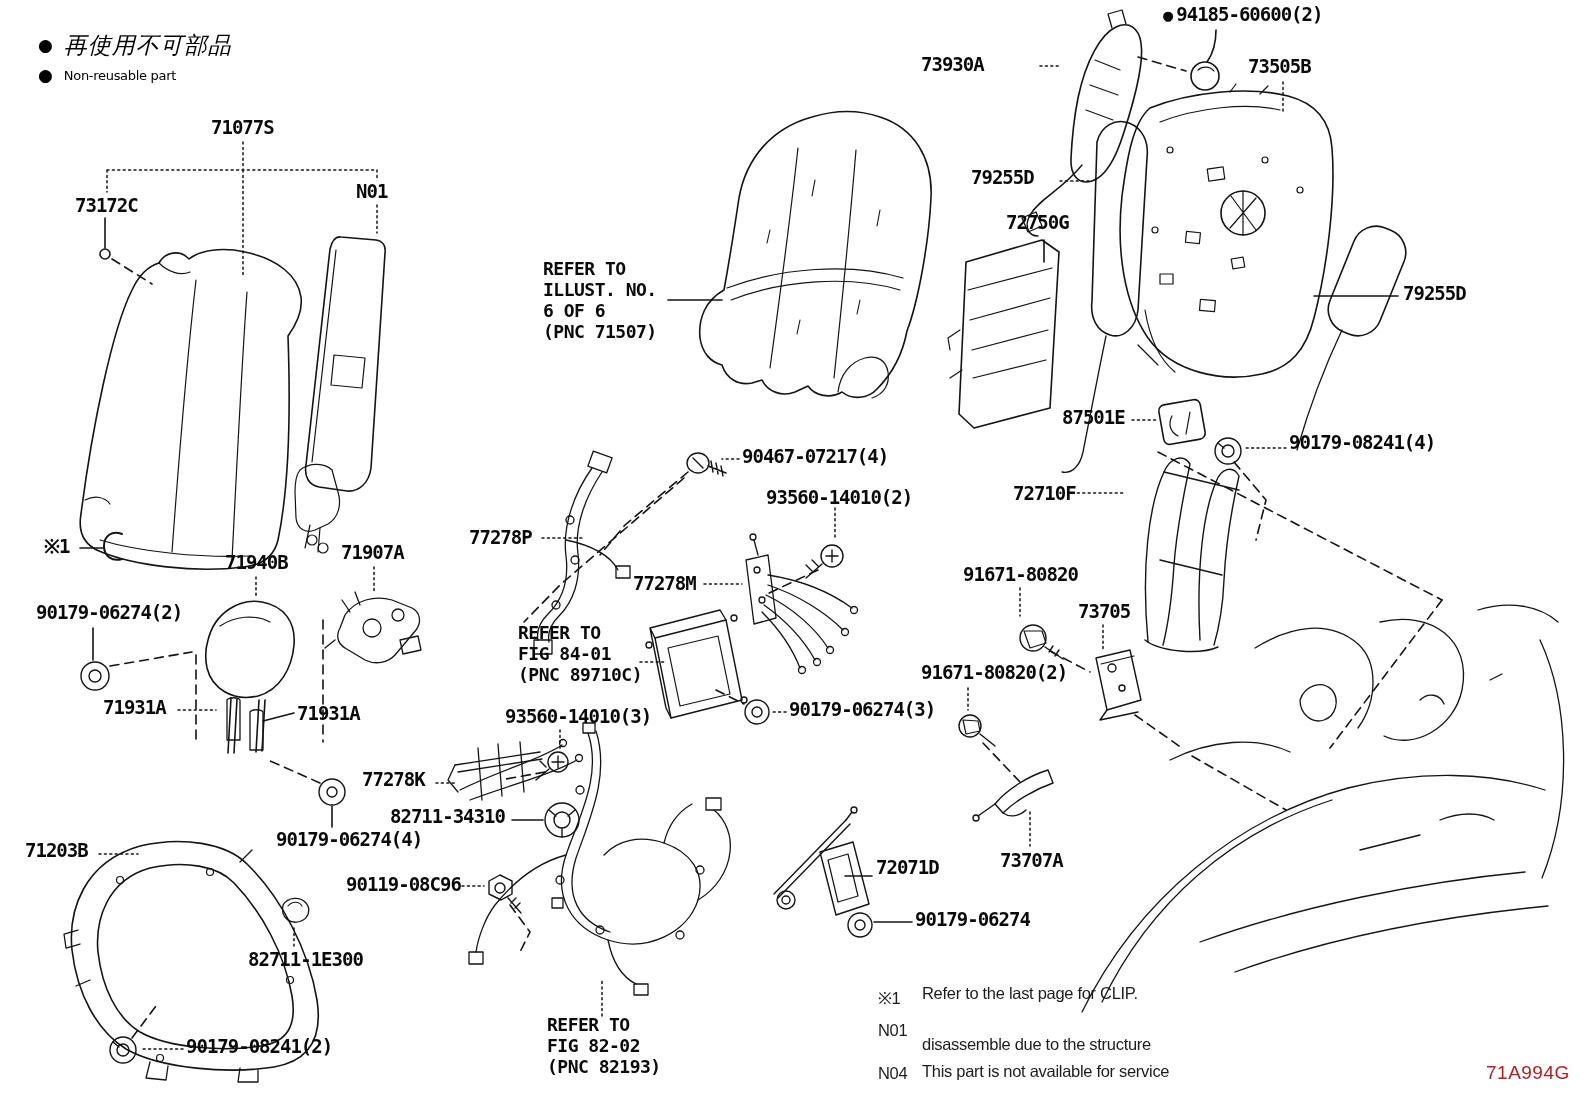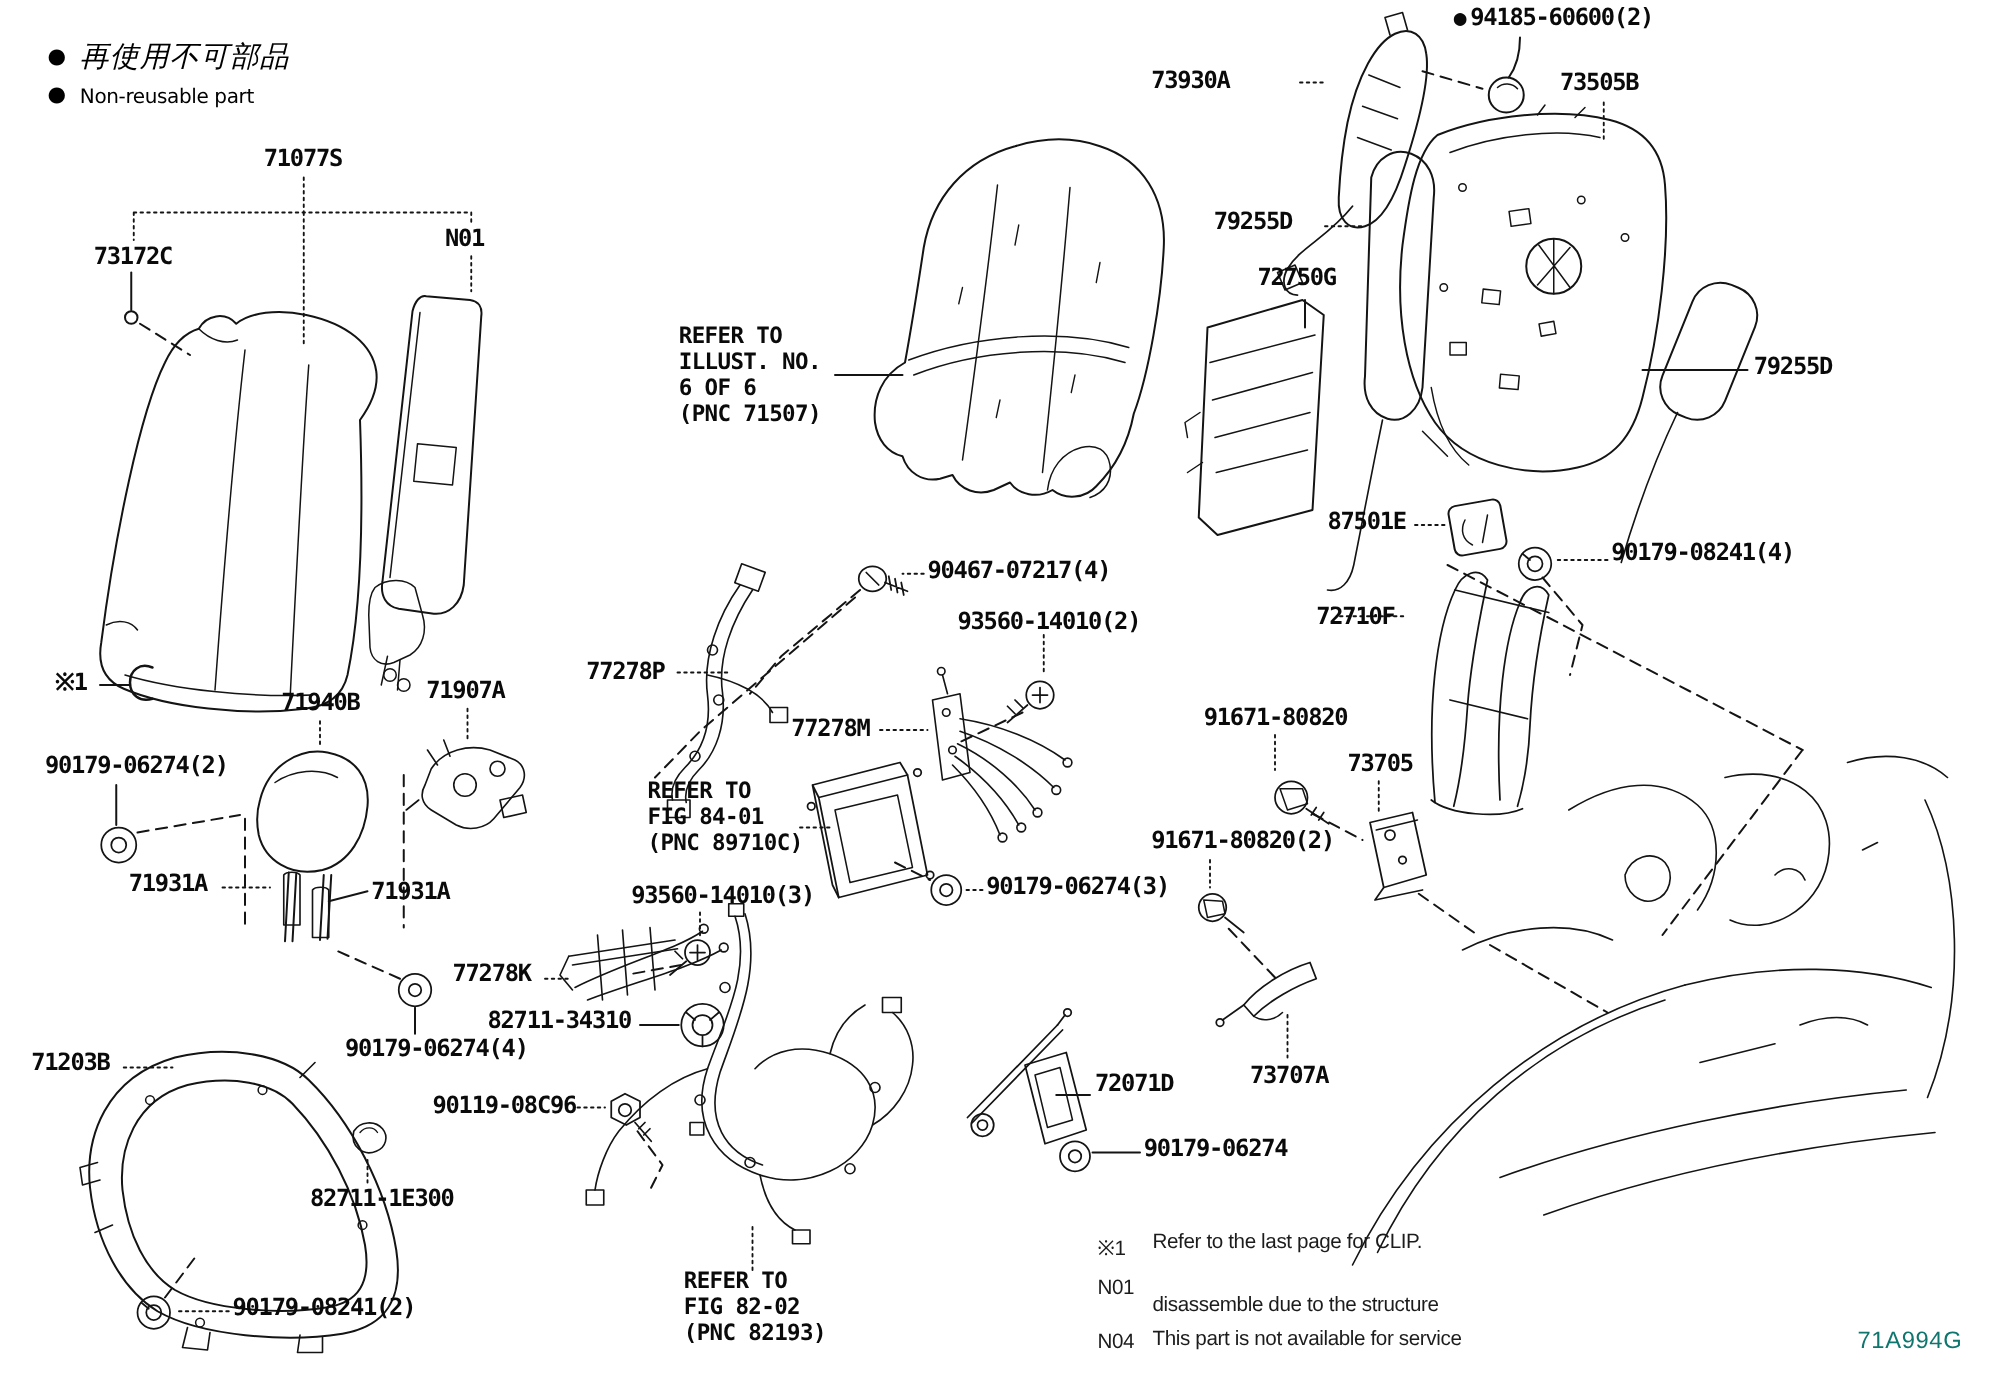--- a/index.html
+++ b/index.html
@@ -9,29 +9,29 @@
   #labels{position:absolute;left:0;top:0;width:100%;height:100%;}
   .part-label{position:absolute;font-family:"DejaVu Sans Mono",monospace;font-weight:bold;
               font-size:19px;letter-spacing:-1px;white-space:nowrap;line-height:1;color:#0a0a0a;}
   .part-label .blt{font-size:17px;margin-right:3px;letter-spacing:0;}
   .ref-note{position:absolute;font-family:"DejaVu Sans Mono",monospace;font-weight:bold;
             font-size:18px;letter-spacing:-0.5px;line-height:21px;white-space:pre;color:#0a0a0a;}
   .legend{position:absolute;left:38px;top:30px;font-family:"DejaVu Sans",sans-serif;}
   .legend-row{display:flex;align-items:center;margin-bottom:6px;}
   .legend-row .dot{font-size:17px;margin-right:11px;line-height:1;}
   .legend-jp{font-size:23px;letter-spacing:1px;font-style:italic;}
-  .legend-en{font-size:16px;letter-spacing:-0.3px;}
+  .legend-en{font-size:13px;letter-spacing:-0.3px;}
   .footnotes{position:absolute;left:878px;top:986px;width:714px;
              font-family:"Liberation Sans",sans-serif;font-size:16.5px;
              letter-spacing:-0.3px;color:#1c1c1c;}
   .fn-row{display:flex;margin-bottom:12px;}
   .fn-key{width:44px;flex:0 0 44px;}
   .fn-text{line-height:15.5px;}
   .drawing-code{position:absolute;left:1486px;top:1062px;font-family:"Liberation Sans",sans-serif;
-                font-size:19px;letter-spacing:0.5px;color:#0f766e;}
+                font-size:19px;letter-spacing:0.5px;color:#b91c1c;}
 </style>
 </head>
 <body>
 
 <div class="canvas">
 
   <svg class="art" width="1592" height="1099" viewBox="0 0 1592 1099" fill="none" stroke="#141414" stroke-width="1.6" stroke-linecap="round" stroke-linejoin="round">
 
     <g stroke-width="1.5" stroke-dasharray="2 3.4">
       <path d="M243,142 V170 M107,170 H377 M107,170 V192 M377,170 V180 M243,170 V278"></path>
@@ -398,21 +398,21 @@
       <div class="part-label" style="left: 75px; top: 196px;">73172C</div>
       <div class="part-label" style="left: 356px; top: 182px;">N01</div>
       <div class="part-label" style="left: 1163px; top: 5px;"><span class="blt">●</span>94185-60600(2)</div>
       <div class="part-label" style="left: 921px; top: 55px;">73930A</div>
       <div class="part-label" style="left: 1248px; top: 57px;">73505B</div>
       <div class="part-label" style="left: 971px; top: 168px;">79255D</div>
       <div class="part-label" style="left: 1006px; top: 213px; text-align: center;">72750G</div>
       <div class="part-label" style="left: 1403px; top: 284px;">79255D</div>
       <div class="part-label" style="left: 1062px; top: 408px;">87501E</div>
       <div class="part-label" style="left: 1289px; top: 433px;">90179-08241(4)</div>
-      <div class="part-label" style="left: 1013px; top: 484px; margin-left: 40px;">72710F</div>
+      <div class="part-label" style="left: 1013px; top: 484px;">72710F</div>
       <div class="part-label" style="left: 742px; top: 447px;">90467-07217(4)</div>
       <div class="part-label" style="left: 766px; top: 488px;">93560-14010(2)</div>
       <div class="part-label" style="left: 469px; top: 528px;">77278P</div>
       <div class="part-label" style="left: 633px; top: 574px;">77278M</div>
       <div class="part-label" style="left: 789px; top: 700px;">90179-06274(3)</div>
       <div class="part-label" style="left: 505px; top: 707px;">93560-14010(3)</div>
       <div class="part-label" style="left: 963px; top: 565px;">91671-80820</div>
       <div class="part-label" style="left: 1078px; top: 602px;">73705</div>
       <div class="part-label" style="left: 921px; top: 663px;">91671-80820(2)</div>
       <div class="part-label" style="left: 225px; top: 553px;">71940B</div>

